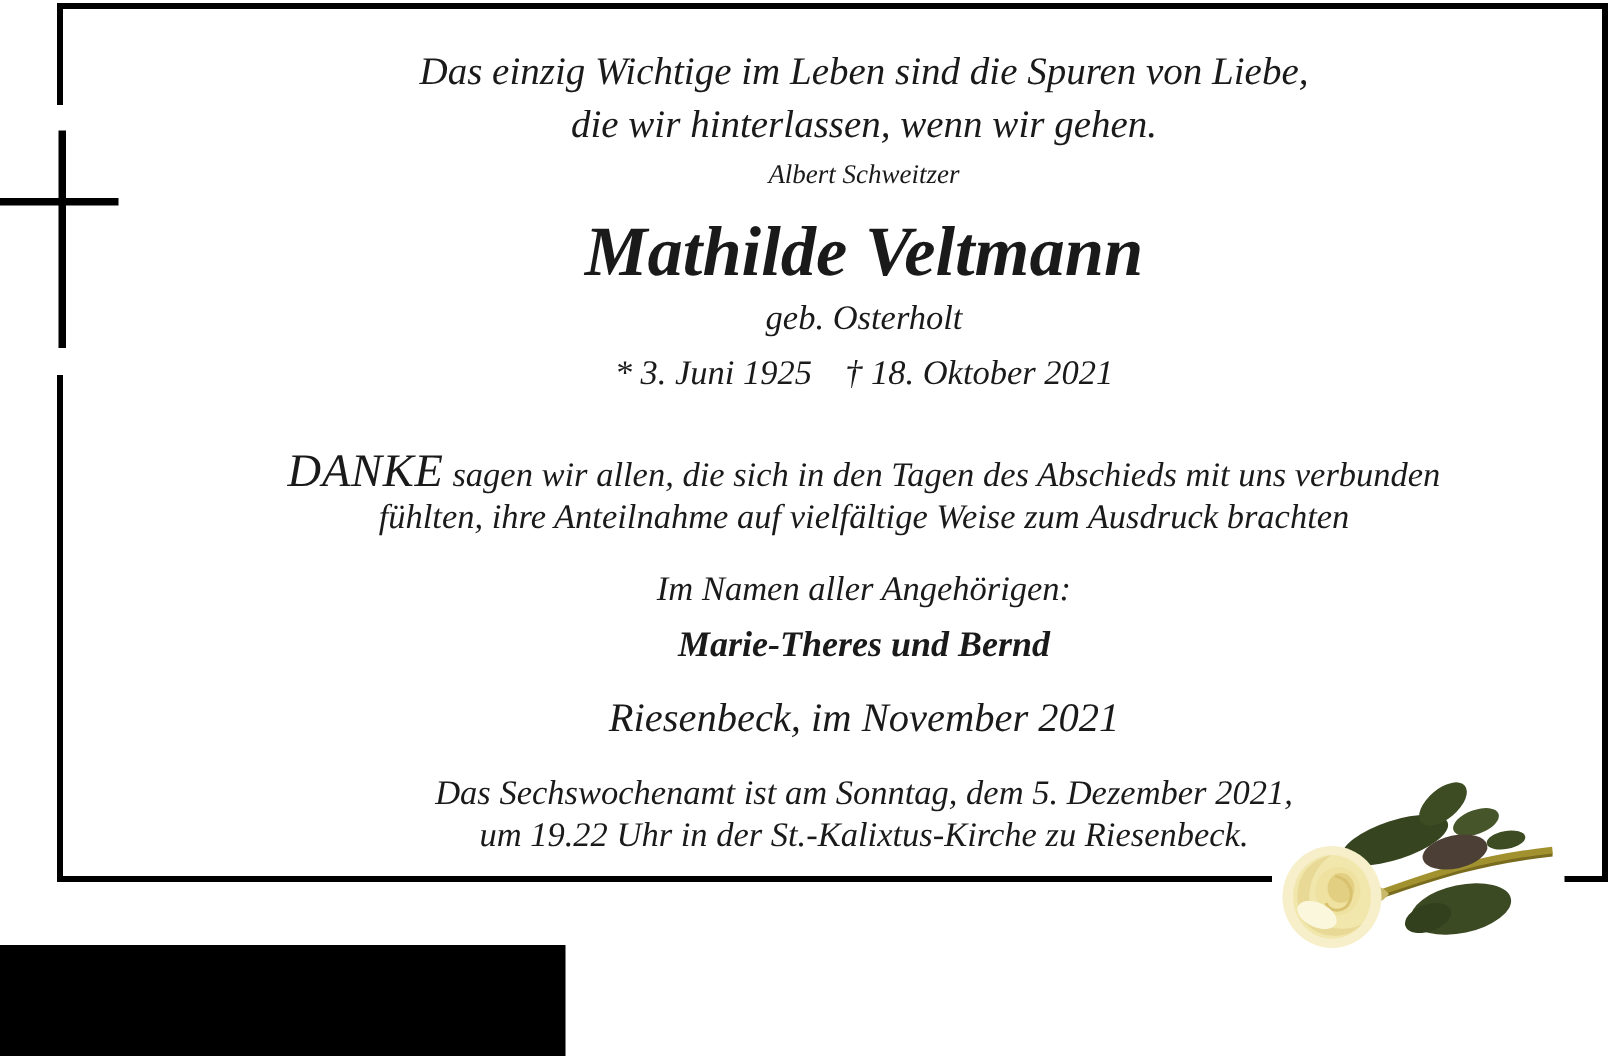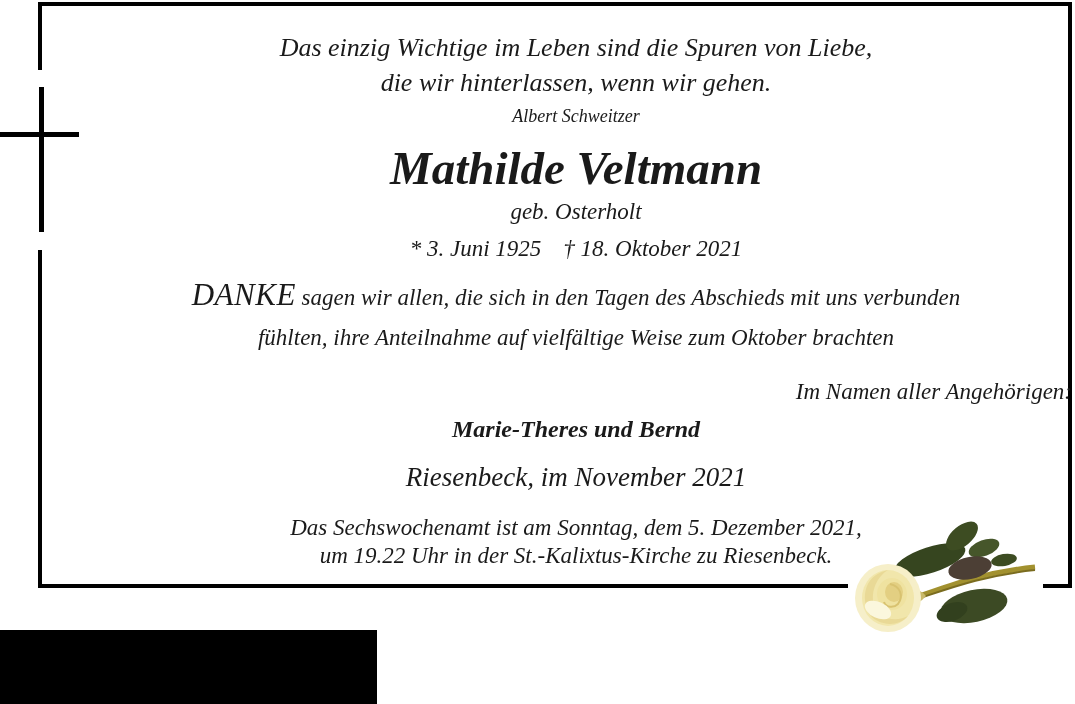--- a/index.html
+++ b/index.html
@@ -88,32 +88,31 @@
   .maiden-name {
     margin-top: 6px;
     font-size: 23px;
   }
   .dates {
     margin-top: 11px;
     font-size: 23px;
   }
   .dates .birth { margin-right: 22px; }
   .thanks {
-    margin-top: 13px;
-    font-size: 23px;
-    line-height: 40px;
+    margin-top: 38px;
+    font-size: 23px;
+    line-height: 28px;
   }
   .thanks .danke {
     font-size: 31px;
     letter-spacing: 0.5px;
   }
   .in-names {
     margin-top: 21px;
     font-size: 23px;
-    text-align: right;
   }
   .family-names {
     margin-top: 11px;
     font-size: 24px;
     font-weight: bold;
   }
   .place-date {
     margin-top: 19px;
     font-size: 27px;
   }
@@ -163,21 +162,21 @@
 
     <div class="deceased-name">Mathilde Veltmann</div>
     <div class="maiden-name">geb. Osterholt</div>
 
     <div class="dates">
       <span class="birth">* 3. Juni 1925</span><span>† 18. Oktober 2021</span>
     </div>
 
     <div class="thanks">
       <div><span class="danke">DANKE</span><span> sagen wir allen, die sich in den Tagen des Abschieds mit uns verbunden</span></div>
-      <div>fühlten, ihre Anteilnahme auf vielfältige Weise zum Oktober brachten</div>
+      <div>fühlten, ihre Anteilnahme auf vielfältige Weise zum Ausdruck brachten</div>
     </div>
 
     <div class="in-names">Im Namen aller Angehörigen:</div>
     <div class="family-names">Marie-Theres und Bernd</div>
     <div class="place-date">Riesenbeck, im November 2021</div>
 
     <div class="service">
       <div>Das Sechswochenamt ist am Sonntag, dem 5. Dezember 2021,</div>
       <div>um 19.22 Uhr in der St.-Kalixtus-Kirche zu Riesenbeck.</div>
     </div>

